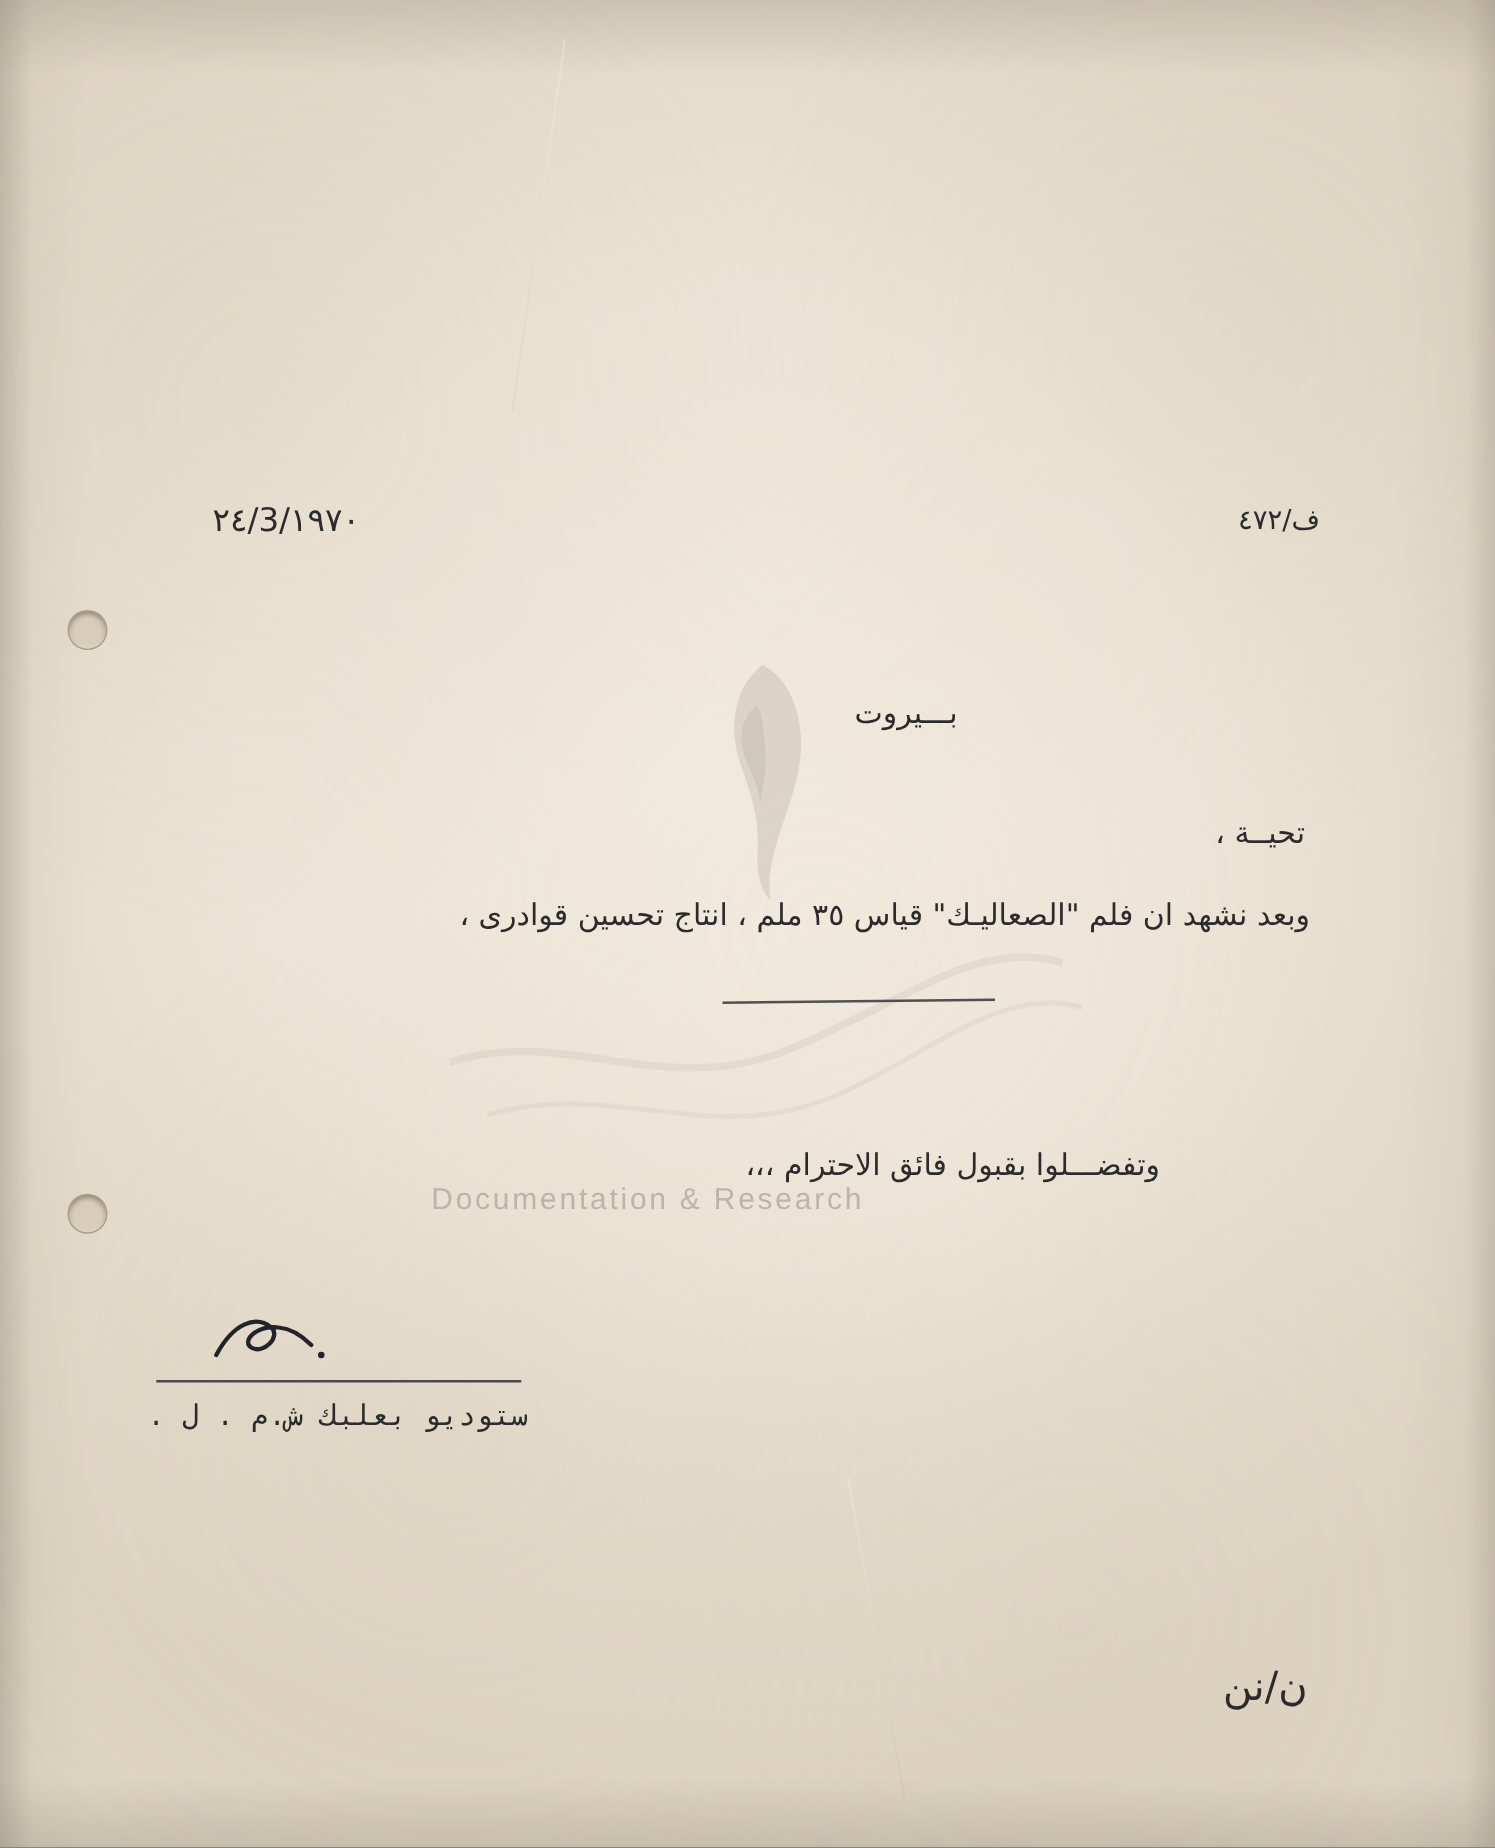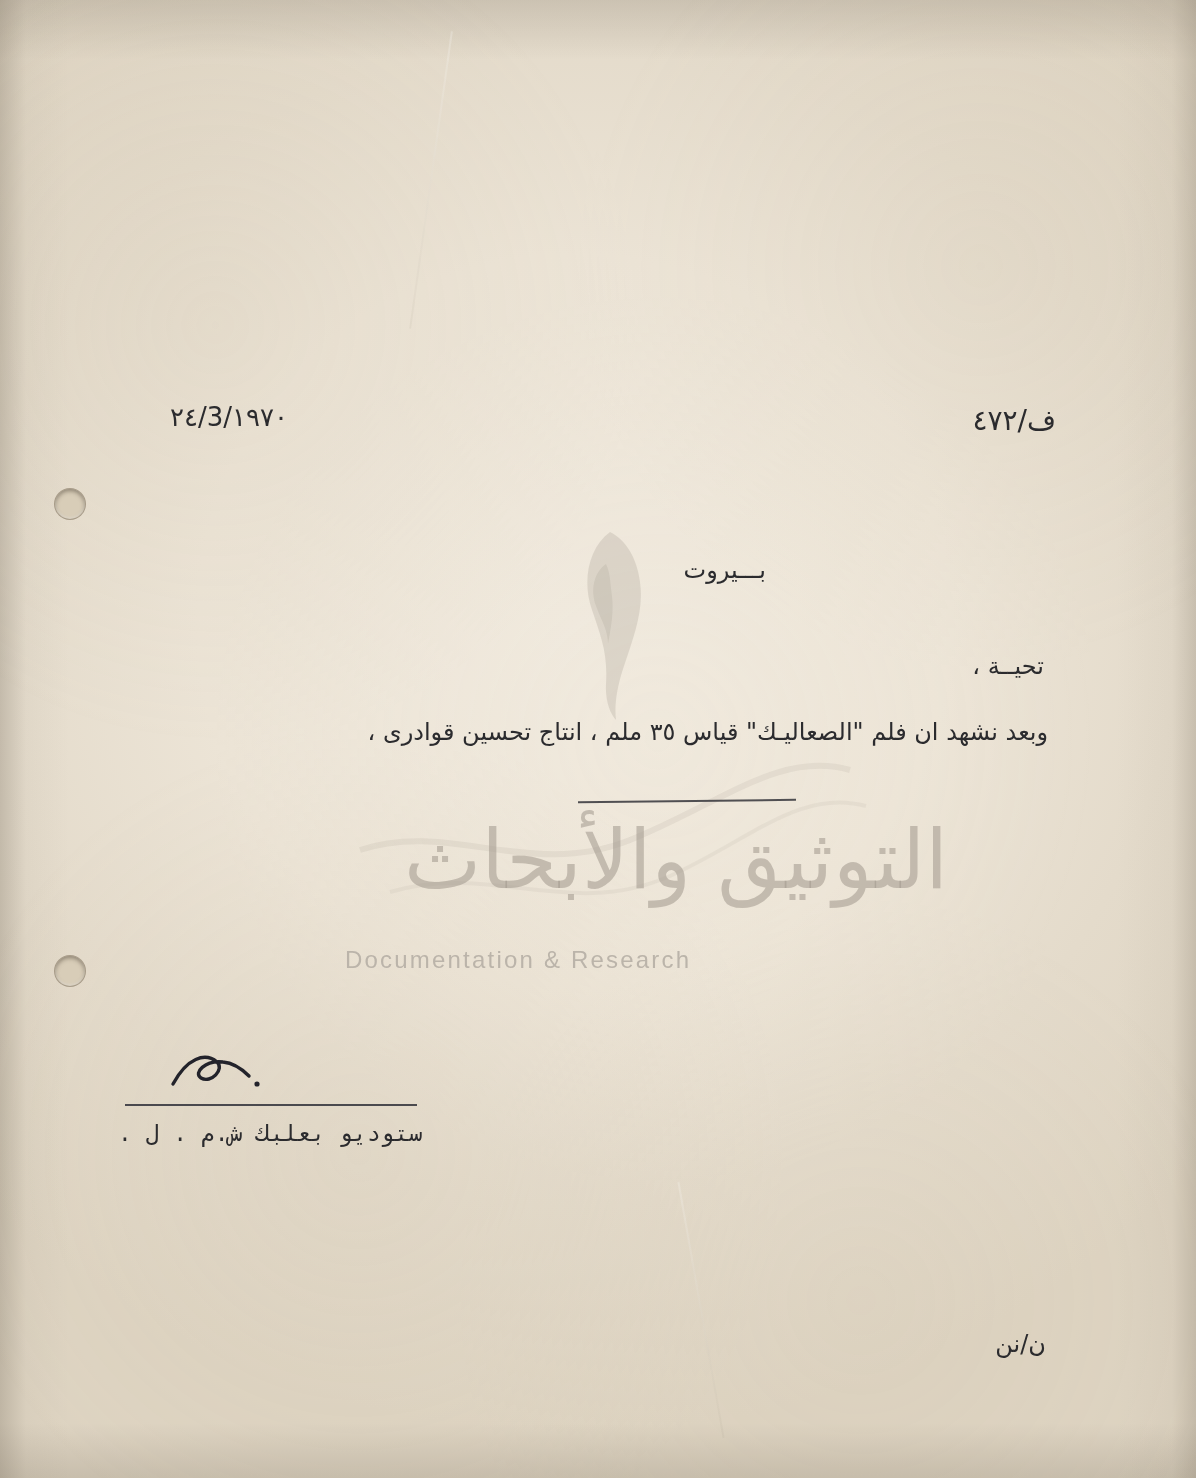--- a/index.html
+++ b/index.html
@@ -67,21 +67,21 @@
     position: absolute;
     white-space: nowrap;
     font-family: "DejaVu Sans", sans-serif;
     color: #2b2b2e;
     letter-spacing: 0.5px;
   }
 
   #ref-number {
     top: 404px;
     right: 140px;
-    font-size: 28px;
+    font-size: 22px;
     letter-spacing: 2px;
   }
   #doc-date {
     top: 402px;
     left: 170px;
     font-size: 26px;
     letter-spacing: 3px;
   }
 
   #addressee-line1 {
@@ -163,21 +163,21 @@
     top: 1120px;
     left: 118px;
     font-size: 23px;
     letter-spacing: 1px;
     font-family: Liberation Mono, monospace;
   }
 
   #initials {
     top: 1330px;
     right: 150px;
-    font-size: 24px;
+    font-size: 32px;
     letter-spacing: 2px;
   }
 
   
   #watermark {
     position: absolute;
     z-index: 2;
     top: 520px;
     left: 330px;
     width: 560px;
@@ -239,37 +239,37 @@
       <path d="M58 40 C46 48 42 66 48 82 C53 96 60 106 60 120 C63 104 66 88 64 72 C62 56 62 48 58 40 Z" fill="rgba(130,122,110,0.35)"></path>
     </svg>
   </div>
 
   <div id="watermark">
     <svg viewBox="0 0 560 480" width="560" height="480" aria-hidden="true">
       <path d="M30 330 C120 300 200 360 300 320 C390 284 450 230 520 250" fill="none" stroke="rgba(160,152,140,0.35)" stroke-width="6"></path>
       <path d="M60 372 C160 342 240 400 340 356 C420 320 470 268 536 286" fill="none" stroke="rgba(160,152,140,0.25)" stroke-width="4"></path>
     </svg>
   </div>
-  <div id="watermark-arabic">التوثيق والأبحاث</div>
   <div id="watermark-text">Documentation &amp; Research</div>
 
   <div class="sheet-inner">
     <div class="punch-hole" id="hole-top"></div>
     <div class="punch-hole" id="hole-bottom"></div>
 
     <div class="txt" id="ref-number">ف/٤٧٢</div>
     <div class="txt" id="doc-date">١٩٧٠/3/٢٤</div>
 
     <div class="txt" id="addressee-line2">بـــيروت</div>
 
     <div class="txt" id="salutation">تحيــة ،</div>
 
     <div class="txt" id="body-line1">وبعد  نشهد ان فلم "الصعاليـك" قياس ٣٥ ملم ، انتاج تحسين قوادرى ،</div>
     <div id="body-underline"></div>
 
+    <div class="txt" id="closing">وتفضـــلوا بقبول فائق الاحترام ،،،</div>
 
     <div id="signature-mark">
       <svg viewBox="0 0 100 56" width="100" height="56" aria-hidden="true">
         <path d="M8 40 C22 14 40 8 52 18 C60 25 46 40 36 34 C28 29 40 16 58 18 C70 19 78 26 84 32" fill="none" stroke="#23232b" stroke-width="3.4" stroke-linecap="round"></path>
         <circle cx="92" cy="40" r="2.6" fill="#23232b"></circle>
       </svg>
     </div>
     <div id="signature-rule"></div>
     <div class="txt" id="signature-block-label">ستوديو بعلبك ش.م . ل .</div>
 

